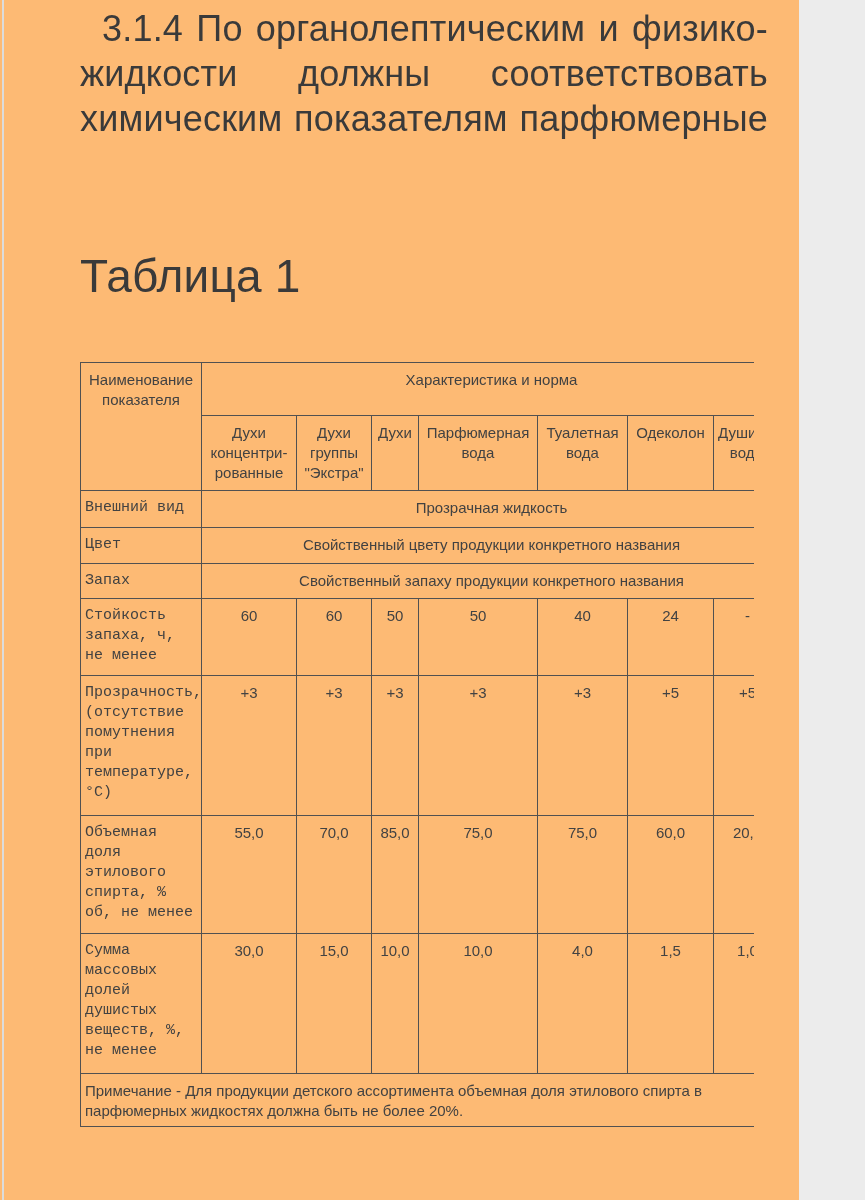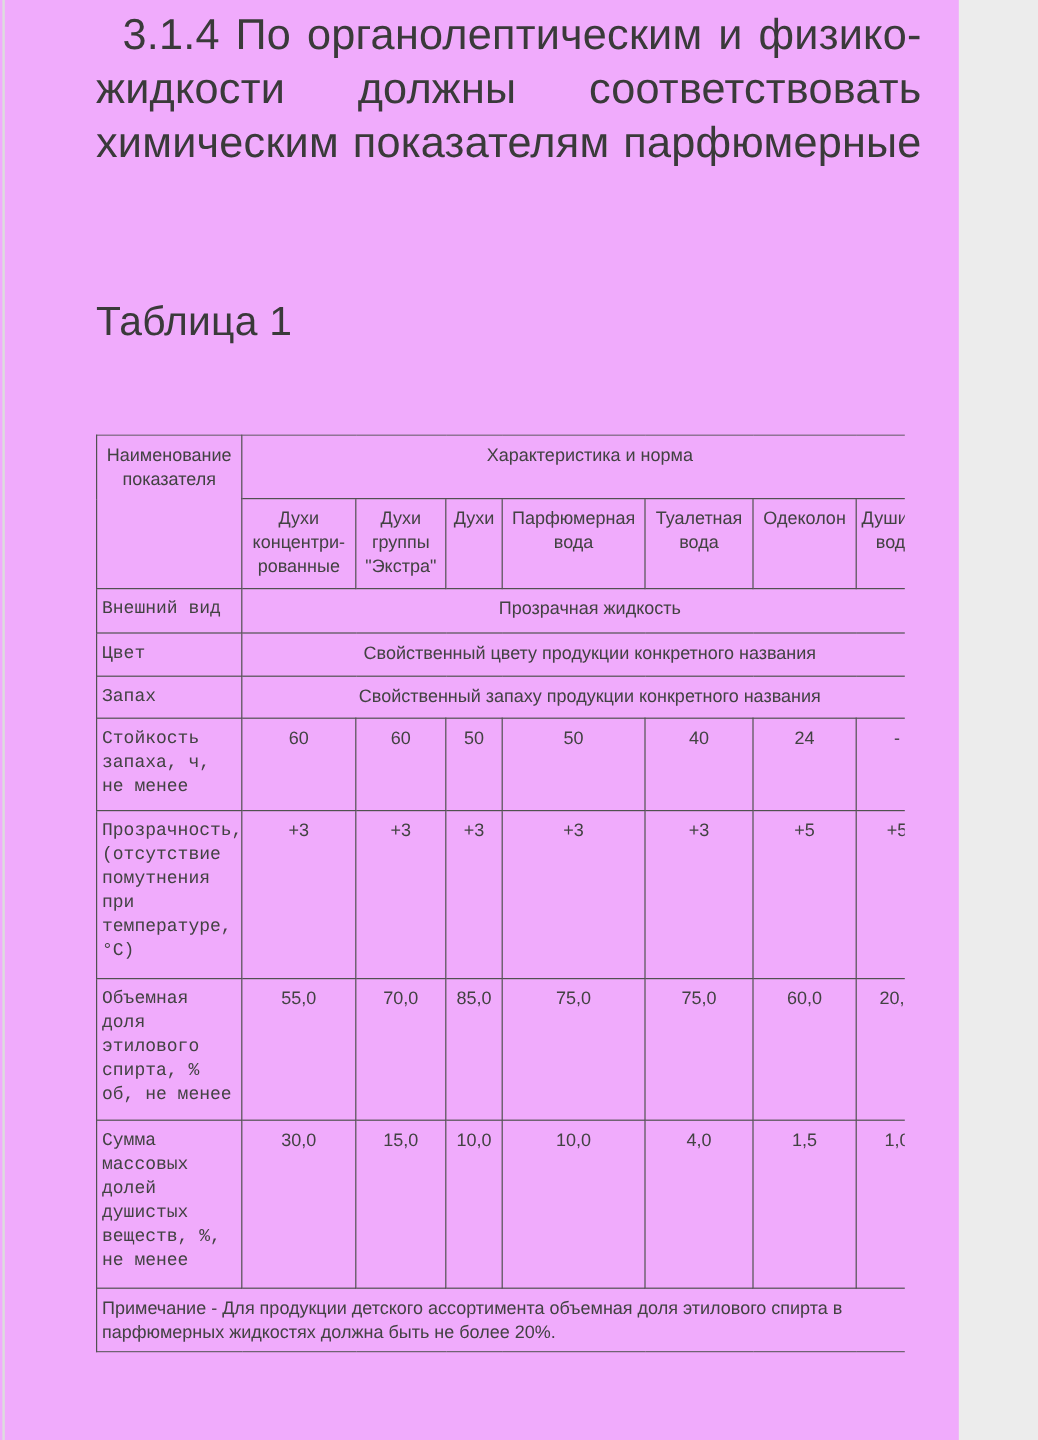--- a/index.html
+++ b/index.html
@@ -3,21 +3,21 @@
 <meta charset="utf-8">
 <style>
   * { margin: 0; padding: 0; box-sizing: border-box; }
   html, body {
     width: 865px; height: 1200px;
     background: #ffffff;
     font-family: "Liberation Sans", "DejaVu Sans", sans-serif;
     overflow: hidden;
     position: relative;
   }
-  .page { position: relative; width: 865px; height: 1200px; background: #f0abfc; }
+  .page { position: relative; width: 865px; height: 1200px; background: #fdba74; }
 
   .left-edge-line {
     position: absolute; left: 2px; top: 0; width: 2px; height: 1200px;
     background: #dcdcdc;
   }
   .right-gutter {
     position: absolute; left: 799px; top: 0; width: 66px; height: 1200px;
     background: #ececec;
   }
 
@@ -27,21 +27,21 @@
     font-size: 36px; line-height: 45px; color: #3a3a3a;
     letter-spacing: 0.2px;
   }
   .para .line { text-align: justify; text-align-last: justify; }
   .para .line.first { text-indent: 22px; }
   .para .line.last { text-align: left; text-align-last: left; }
 
   
   .caption {
     position: absolute; left: 80px; top: 249px;
-    font-size: 34px; color: #3a3a3a; letter-spacing: 0.2px;
+    font-size: 46px; color: #3a3a3a; letter-spacing: 0.2px;
   }
 
   
   .table-clip {
     position: absolute; left: 80px; top: 362px;
     width: 674px; overflow: hidden;
   }
   table.spec {
     border-collapse: collapse; table-layout: fixed;
     width: 701px;

